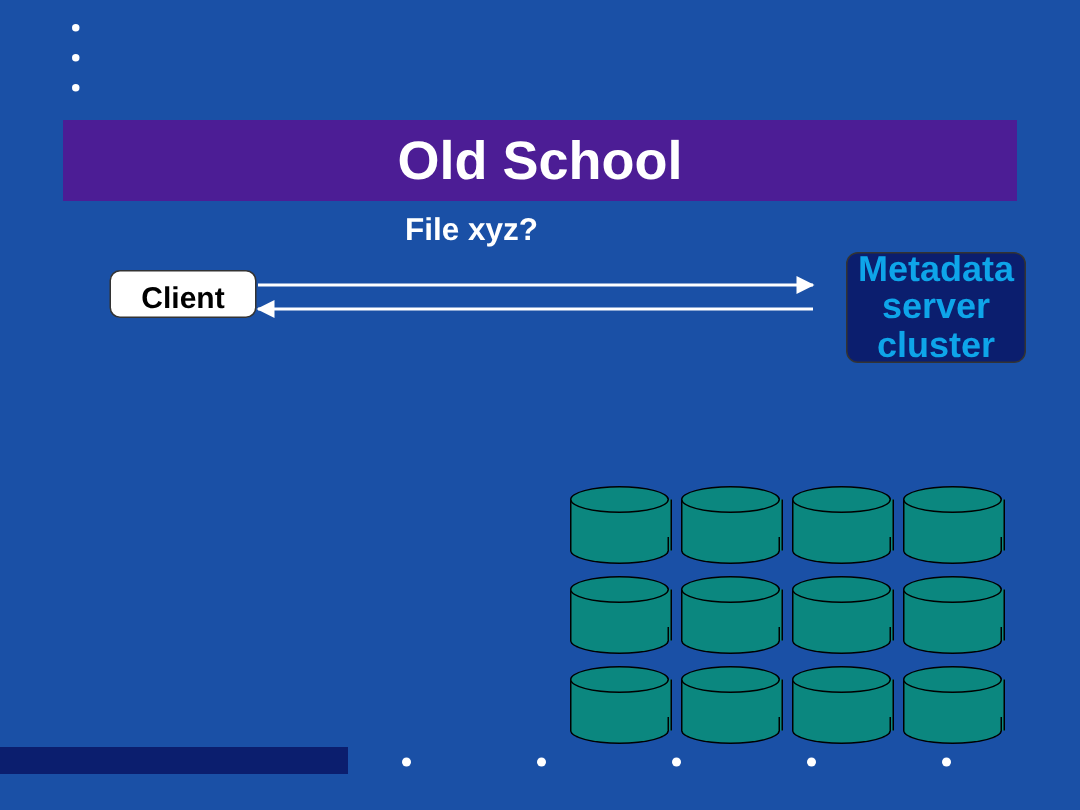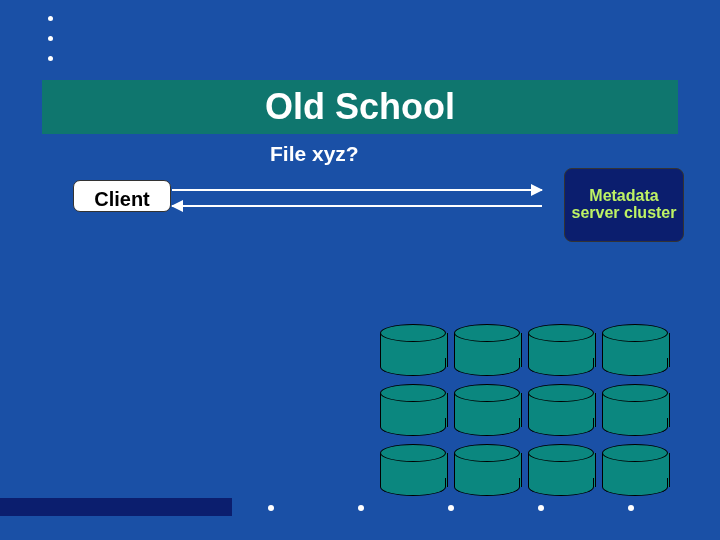--- a/index.html
+++ b/index.html
@@ -1,24 +1,24 @@
 <!DOCTYPE html>
 <html><head>
 <meta charset="utf-8">
 <style>
   html,body{margin:0;padding:0;width:720px;height:540px;overflow:hidden;font-family:Arial,Helvetica,sans-serif;}
   .slide{position:relative;width:720px;height:540px;background:#1a50a6;}
-  .title-banner{position:absolute;left:42px;top:80px;width:636px;height:54px;background:#0f766e;display:flex;align-items:center;justify-content:center;}
+  .title-banner{position:absolute;left:42px;top:80px;width:636px;height:54px;background:#4c1d95;display:flex;align-items:center;justify-content:center;}
   .title-text{color:#fff;font-size:36px;font-weight:bold;}
   .top-dot{position:absolute;width:5px;height:5px;background:#fff;border-radius:50%;}
   .subtitle, .caption{color:#fff;font-size:21px;font-weight:bold;position:absolute;}
   .subtitle{left:270px;top:142px;}
   .caption{left:236px;top:222px;width:200px;line-height:1.2;}
   .client-box{position:absolute;left:40px;top:180px;width:96px;height:30px;background:#fff;border:1px solid #333;border-radius:7px;display:flex;align-items:flex-end;justify-content:center;color:#000;font-size:20px;font-weight:bold;margin-left:33px;}
-  .meta-box{position:absolute;right:36px;top:168px;width:118px;height:72px;background:#0b1e6e;border:1px solid #333;border-radius:8px;display:flex;align-items:center;justify-content:center;text-align:center;color:#bef264;font-size:16px;font-weight:bold;line-height:1.05;}
+  .meta-box{position:absolute;right:36px;top:168px;width:118px;height:72px;background:#0b1e6e;border:1px solid #333;border-radius:8px;display:flex;align-items:center;justify-content:center;text-align:center;color:#0ea5e9;font-size:24px;font-weight:bold;line-height:1.05;}
   .arrow{position:absolute;height:2px;background:#fff;}
   .arrow.right::after{content:'';position:absolute;right:-1px;top:-5px;border-left:12px solid #fff;border-top:6px solid transparent;border-bottom:6px solid transparent;}
   .arrow.left::after{content:'';position:absolute;left:-1px;top:-5px;border-right:12px solid #fff;border-top:6px solid transparent;border-bottom:6px solid transparent;}
   .cylinders{position:absolute;left:380px;top:324px;width:300px;}
   .cyl-row{display:flex;gap:8px;margin-bottom:8px;}
   .cyl{width:66px;height:52px;position:relative;}
   .cyl .body{position:absolute;left:0;top:9px;width:66px;height:34px;background:#0b877f;border-left:1px solid #000;border-right:1px solid #000;}
   .cyl .top{position:absolute;left:0;top:0;width:66px;height:18px;border:1px solid #000;border-radius:50%;background:#0b877f;z-index:2;box-sizing:border-box;}
   .cyl .bot{position:absolute;left:0;bottom:0;width:66px;height:18px;border:1px solid #000;border-top:none;border-radius:0 0 33px 33px / 0 0 9px 9px;background:#0b877f;box-sizing:border-box;}
   .footer-bar{position:absolute;left:0;bottom:24px;width:232px;height:18px;background:#0b1e6e;}

